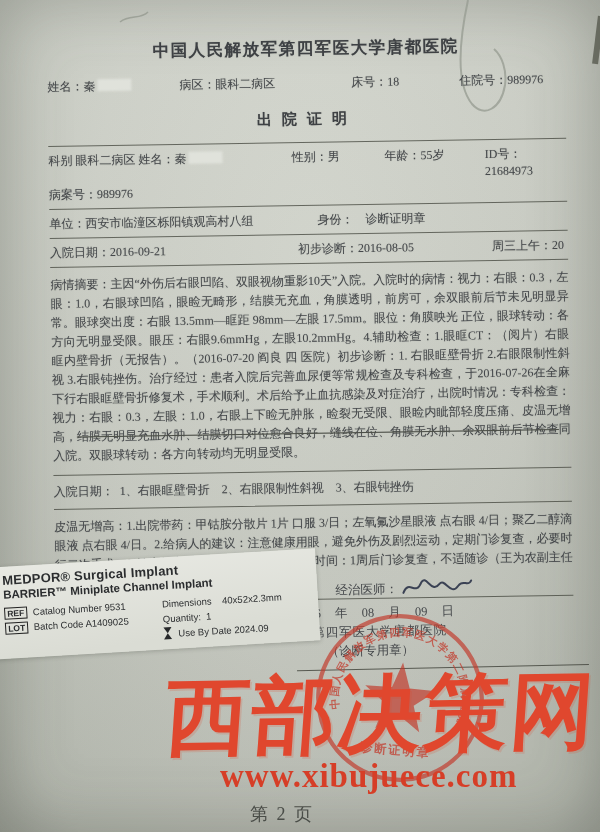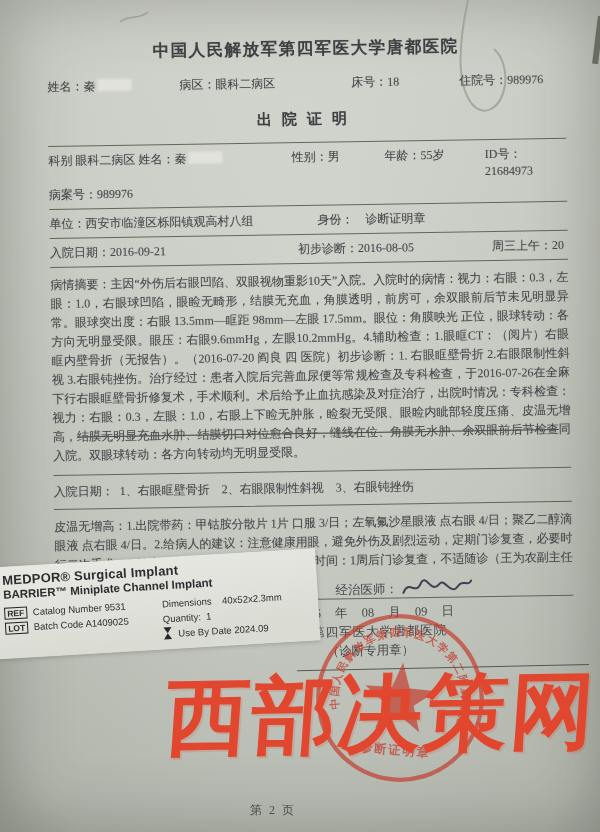--- a/index.html
+++ b/index.html
@@ -82,21 +82,21 @@
     font-size:84px;line-height:1;font-weight:900;color:#e0472e;
     font-family:"DejaVu Serif","Liberation Serif",serif;
     letter-spacing:2px;transform:skewX(-5deg) rotate(-1deg);
     text-shadow:2px 2px 0 rgba(224,71,46,.18);
   }
   .wm-url{
     position:absolute;left:220px;top:758px;z-index:9;
     font-size:33px;font-weight:700;color:#d63e27;letter-spacing:1px;
     font-family:"Liberation Serif","DejaVu Serif",serif;
   }
-  .page-footer{position:absolute;left:250px;top:802px;font-size:12px;color:#4a4d48;z-index:3;letter-spacing:2px;}
+  .page-footer{position:absolute;left:250px;top:802px;font-size:18px;color:#4a4d48;z-index:3;letter-spacing:2px;}
 </style>
 </head>
 <body>
 
 <div class="photo">
 
   <div class="corner-mark"></div>
 
   <svg class="pen-curve" width="120" height="130">
     <path d="M40,0 C31,42 28,84 44,104 C56,118 73,109 77,85 C79,70 74,56 66,49" fill="none" stroke="#989e93" stroke-width="2" opacity=".8"></path>
@@ -240,15 +240,16 @@
     </defs>
     <circle cx="100" cy="100" r="87" fill="none" stroke="#c23a2c" stroke-width="4.5" opacity=".85"></circle>
     <polygon points="100,62 109.4,89.1 138,89.6 115.2,106.9 123.5,134.4 100,118 76.5,134.4 84.8,106.9 62,89.6 90.6,89.1" fill="#c23a2c" opacity=".85"></polygon>
     <text font-size="11.5" letter-spacing="1.5" fill="#c23a2c" opacity=".9" font-weight="bold">
       <textPath href="#ringPath" startOffset="86">中国人民解放军第四军医大学第二附属医院</textPath>
     </text>
     <text x="100" y="160" text-anchor="middle" font-size="13" letter-spacing="2" fill="#c23a2c" opacity=".9" font-weight="bold">诊断证明章</text>
   </svg>
 
   <div class="wm-name">西部决策网</div>
+  <div class="wm-url">www.xibujuece.com</div>
 
   <div class="page-footer">第 2 页</div>
 </div>
 
 </body></html>

